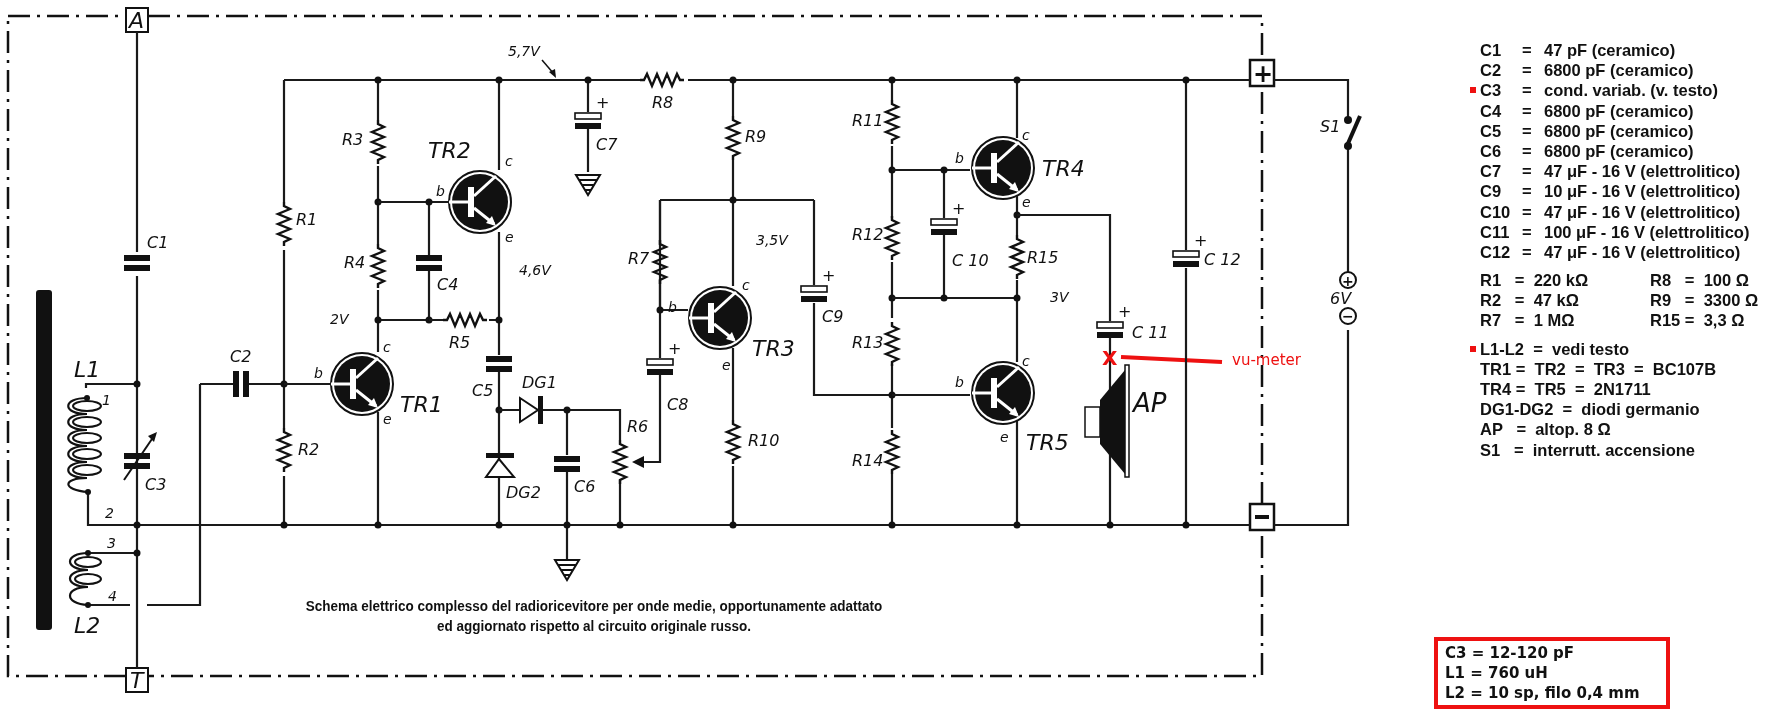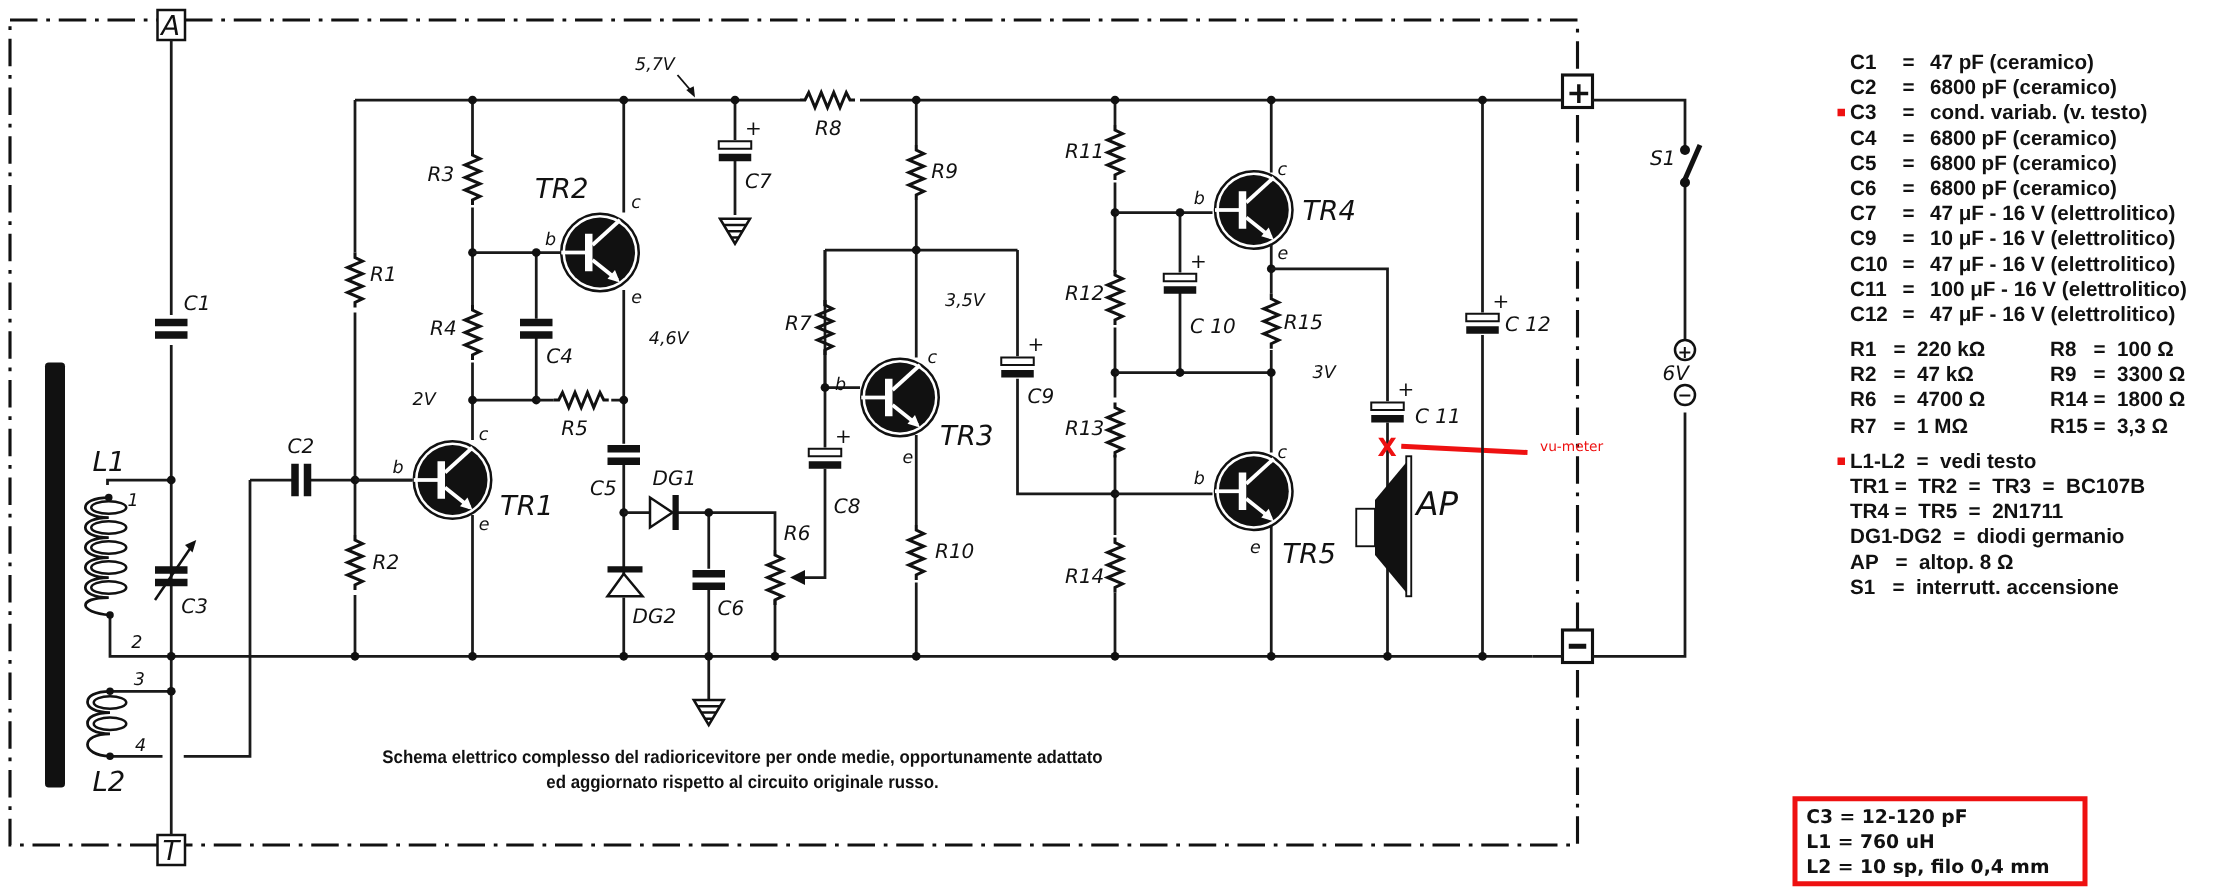--- a/index.html
+++ b/index.html
@@ -11,24 +11,24 @@
   .lbl-lg { font-size: 22px; }
   .wire { stroke: #1a1a1a; stroke-width: 2.2; fill: none; }
   .frame { stroke: #111; stroke-width: 2.5; fill: none; stroke-dasharray: 22 7 3 7; }
   .dot { fill: #111; }
   .caption { position: absolute; left: 222px; top: 596px; width: 800px; text-align: center; font-family: "Liberation Sans", sans-serif; font-weight: bold; font-size: 14.5px; line-height: 20px; color: #111; transform: scaleX(0.93); transform-origin: left top; }
   .parts { position: absolute; left: 1432px; top: 40px; font-family: "Liberation Sans", sans-serif; font-weight: bold; font-size: 16.5px; color: #111; }
   .parts .row { height: 20.2px; line-height: 20.2px; white-space: pre; position: relative; margin-left: 48px; }
   .parts .gap { height: 8px; }
   .parts .key { display: inline-block; width: 42px; }
   .parts .eq { display: inline-block; width: 22px; text-align: left; }
-  .parts .r-col2 { position: absolute; left: 160px; top: 0; }
+  .parts .r-col2 { position: absolute; left: 170px; top: 0; }
   .parts .marker { position: absolute; left: -10px; top: 7px; width: 6px; height: 6px; background: #ee1111; }
   .notebox { position: absolute; left: 1434px; top: 597px; width: 236px; height: 72px; border: 4px solid #ee1111; box-sizing: border-box; padding: 2px 7px; font-family: "DejaVu Sans", sans-serif; font-weight: bold; font-size: 15px; line-height: 20px; color: #111; margin-top: 40px; }
-  .vu-label { position: absolute; left: 1232px; top: 351px; font-family: "DejaVu Sans", sans-serif; font-size: 11px; color: #ee1111; }
+  .vu-label { position: absolute; left: 1232px; top: 351px; font-family: "DejaVu Sans", sans-serif; font-size: 15px; color: #ee1111; }
 </style>
 </head>
 <body>
 
 <svg id="schematic" width="1782" height="713" viewBox="0 0 1782 713" xmlns="http://www.w3.org/2000/svg">
   <defs>
     <g id="res-v">
         <path d="M0 0 l0 4 l6 3 l-12 5 l12 5 l-12 5 l12 5 l-12 5 l12 5 l-6 3 l0 4" stroke="#111" stroke-width="2.4" fill="none"></path>
       </g>
     <g id="res-h">
@@ -339,21 +339,20 @@
       <div class="row"><span class="key">C7</span><span class="eq">=</span><span>47 μF - 16 V (elettrolitico)</span></div>
       <div class="row"><span class="key">C9</span><span class="eq">=</span><span>10 μF - 16 V (elettrolitico)</span></div>
       <div class="row"><span class="key">C10</span><span class="eq">=</span><span>47 μF - 16 V (elettrolitico)</span></div>
       <div class="row"><span class="key">C11</span><span class="eq">=</span><span>100 μF - 16 V (elettrolitico)</span></div>
       <div class="row"><span class="key">C12</span><span class="eq">=</span><span>47 μF - 16 V (elettrolitico)</span></div>
     </div>
   <div class="gap"></div>
   <div id="res-rows">
       <div class="row r-row"><span>R1   =  220 kΩ</span><span class="r-col2">R8   =  100 Ω</span></div>
       <div class="row r-row"><span>R2   =  47 kΩ</span><span class="r-col2">R9   =  3300 Ω</span></div>
-      <div class="row r-row"><span>R6   =  4700 Ω</span><span class="r-col2">R14 =  1800 Ω</span></div>
       <div class="row r-row"><span>R7   =  1 MΩ</span><span class="r-col2">R15 =  3,3 Ω</span></div>
     </div>
   <div class="gap"></div>
   <div id="other-rows">
       <div class="row"><span class="marker" style="background: rgb(238, 17, 17);"></span><span>L1-L2  =  vedi testo</span></div>
       <div class="row"><span>TR1 =  TR2  =  TR3  =  BC107B</span></div>
       <div class="row"><span>TR4 =  TR5  =  2N1711</span></div>
       <div class="row"><span>DG1-DG2  =  diodi germanio</span></div>
       <div class="row"><span>AP   =  altop. 8 Ω</span></div>
       <div class="row"><span>S1   =  interrutt. accensione</span></div>

